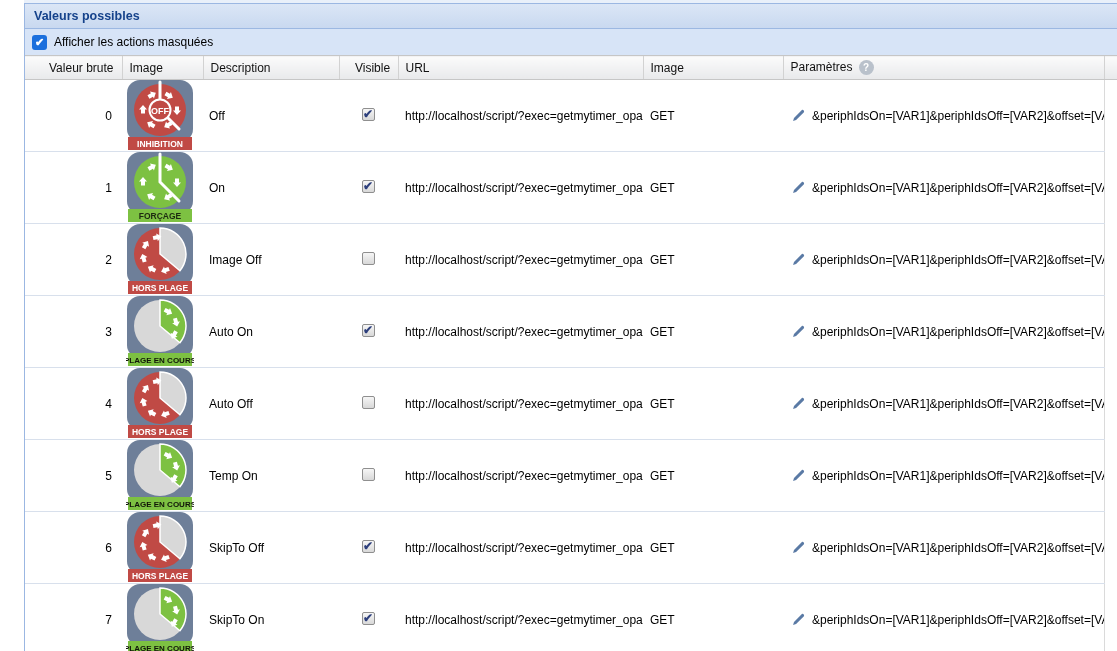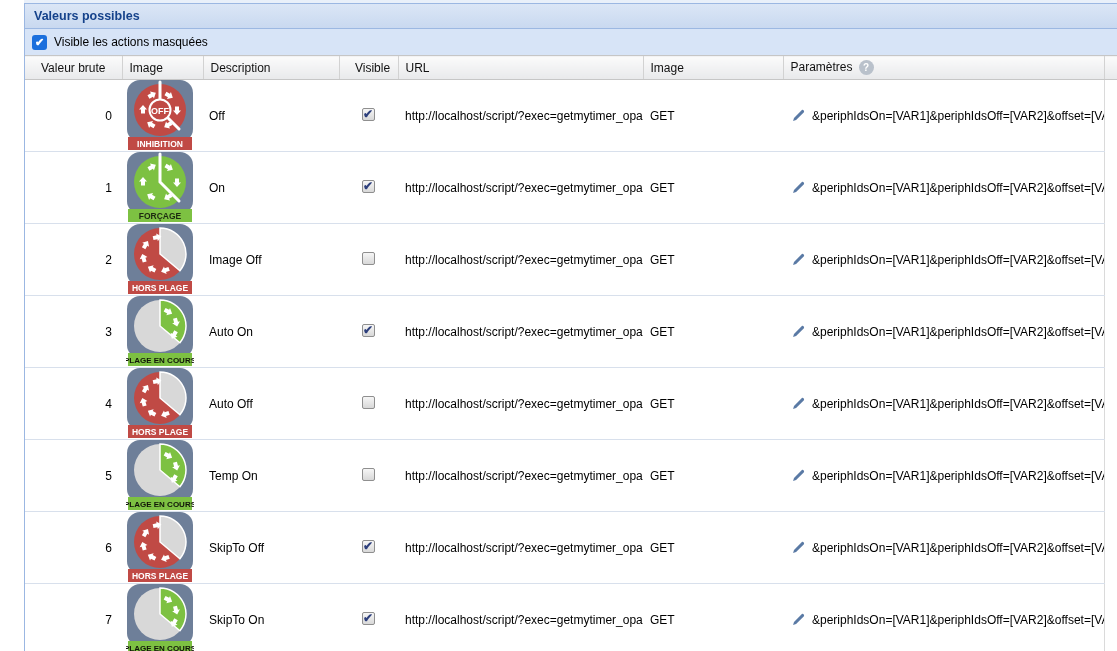--- a/index.html
+++ b/index.html
@@ -28,21 +28,21 @@
     display:inline-block; cursor:pointer;
   }
   table { border-collapse:collapse; table-layout:fixed; width:1115px; background:#fff; }
   thead th {
     height:24px; background:linear-gradient(#fbfbfb,#e8e9eb);
     border-top:1px solid #c6c6c6; border-bottom:1px solid #c6c6c6;
     border-left:1px solid #d2d2d2;
     font-weight:normal; font-size:12px; text-align:left; padding-left:7px; color:#111;
     white-space:nowrap; overflow:hidden;
   }
-  thead th:first-child { border-left:none; padding-left:16px; }
+  thead th:first-child { border-left:none; text-align:center; padding-left:16px; }
   thead th.th-visible { text-align:center; padding-left:8px; }
   .help-icon {
     display:inline-block; width:15px; height:15px; border-radius:50%;
     background:#b9c1cb; color:#fff; font-weight:bold; font-size:10px;
     line-height:15px; text-align:center; vertical-align:middle; margin-left:6px; cursor:pointer;
   }
   tbody td {
     height:71px; border-bottom:1px solid #d8e0ec; vertical-align:middle;
     white-space:nowrap; overflow:hidden;
   }
@@ -72,21 +72,21 @@
 <div class="page">
   <div class="top-strip"></div>
   <div class="panel">
 
     <div class="titlebar">
       <span>Valeurs possibles</span>
     </div>
 
     <div class="toolbar">
       <span class="cb-modern">✔</span>
-      <span>Visible les actions masquées</span>
+      <span>Afficher les actions masquées</span>
     </div>
 
     <table>
       <colgroup>
         <col style="width:97px">
           <col style="width:81px">
           <col style="width:136px">
         <col style="width:59px">
           <col style="width:245px">
           <col style="width:140px">

